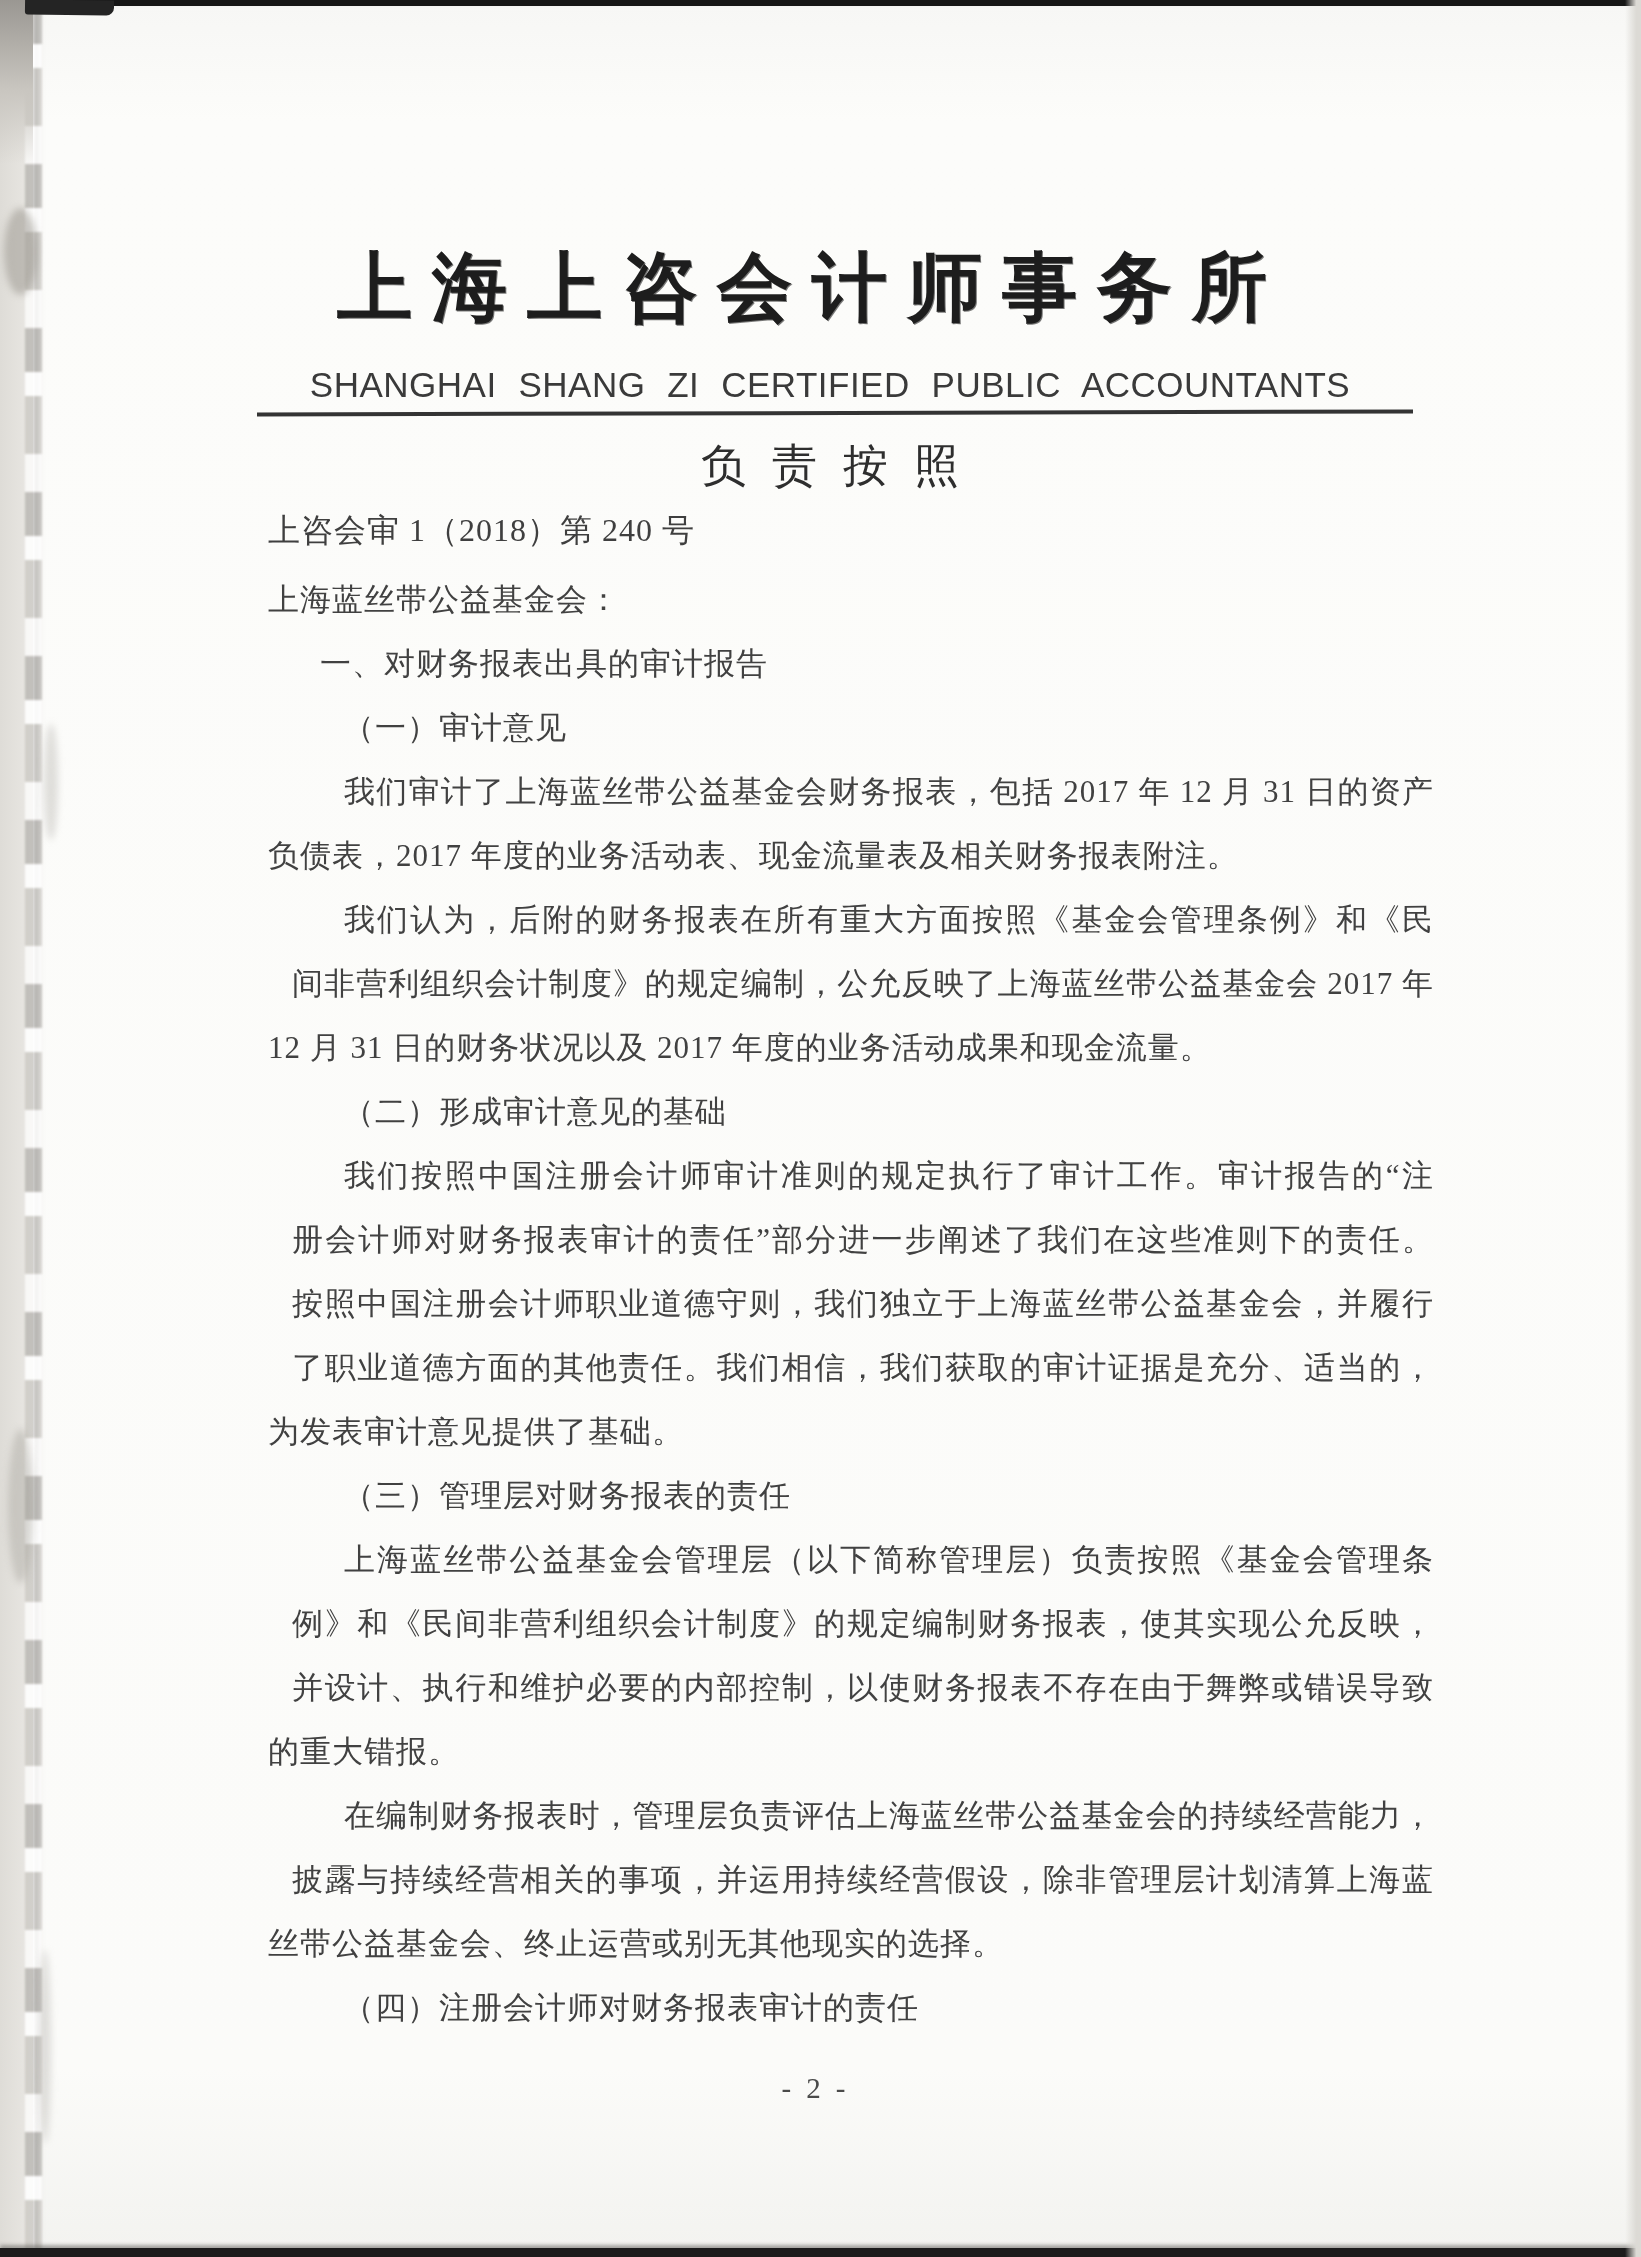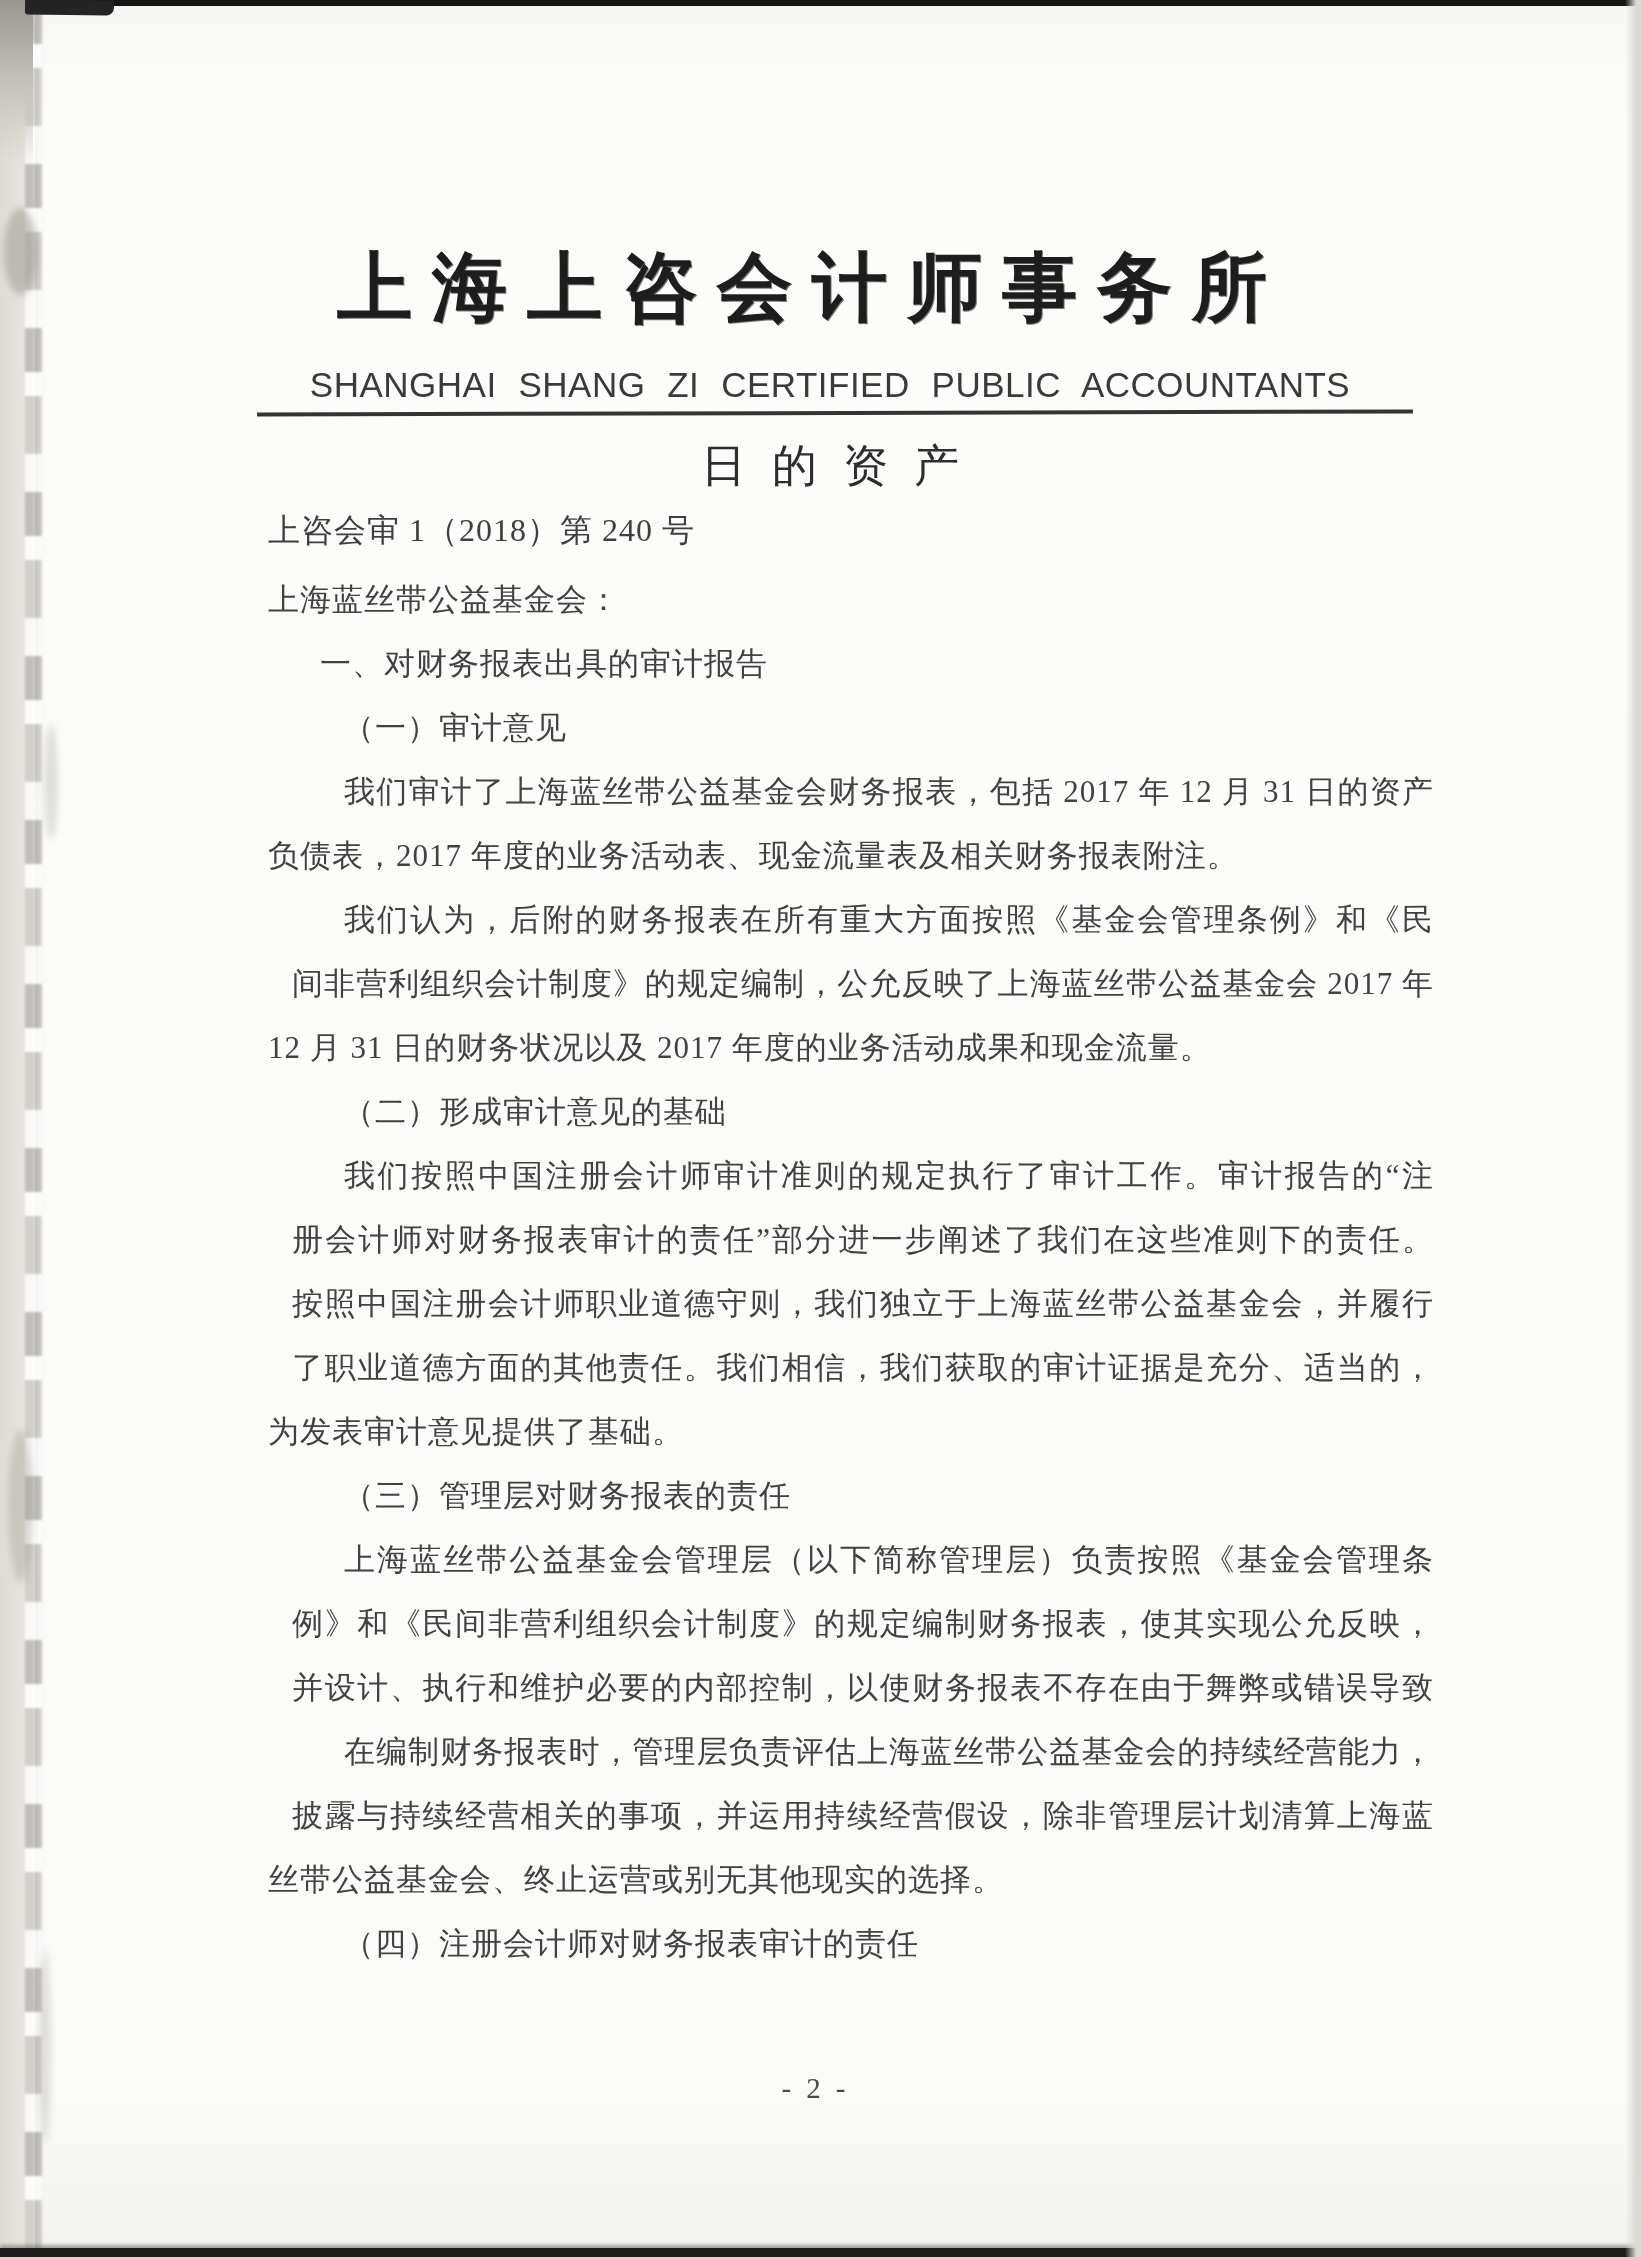--- a/index.html
+++ b/index.html
@@ -99,21 +99,21 @@
   <div class="edge-right"></div>
   <div class="smudge sm1"></div>
   <div class="smudge sm2"></div>
   <div class="smudge sm3"></div>
   <div class="smudge sm4"></div>
 
   <div class="firm-cn">上海上咨会计师事务所</div>
   <div class="firm-en">SHANGHAI SHANG ZI CERTIFIED PUBLIC ACCOUNTANTS</div>
   <div class="head-rule"></div>
 
-  <div class="report-title">日的资产</div>
+  <div class="report-title">负责按照</div>
   <div class="doc-number">
     <span class="inner">上咨会审 1（2018）第 240 号</span>
   </div>
 
   <div class="body-text">
       <div class="line ind0">上海蓝丝带公益基金会：</div>
       <div class="line ind1">一、对财务报表出具的审计报告</div>
       <div class="line ind2">（一）审计意见</div>
       <div class="line ind1 fill">我们审计了上海蓝丝带公益基金会财务报表，包括 2017 年 12 月 31 日的资产</div>
       <div class="line ind0">负债表，2017 年度的业务活动表、现金流量表及相关财务报表附注。</div>
@@ -123,20 +123,21 @@
       <div class="line ind2">（二）形成审计意见的基础</div>
       <div class="line ind1 fill">我们按照中国注册会计师审计准则的规定执行了审计工作。审计报告的“注</div>
       <div class="line ind0 fill">册会计师对财务报表审计的责任”部分进一步阐述了我们在这些准则下的责任。</div>
       <div class="line ind0 fill">按照中国注册会计师职业道德守则，我们独立于上海蓝丝带公益基金会，并履行</div>
       <div class="line ind0 fill">了职业道德方面的其他责任。我们相信，我们获取的审计证据是充分、适当的，</div>
       <div class="line ind0">为发表审计意见提供了基础。</div>
       <div class="line ind2">（三）管理层对财务报表的责任</div>
       <div class="line ind1 fill">上海蓝丝带公益基金会管理层（以下简称管理层）负责按照《基金会管理条</div>
       <div class="line ind0 fill">例》和《民间非营利组织会计制度》的规定编制财务报表，使其实现公允反映，</div>
       <div class="line ind0 fill">并设计、执行和维护必要的内部控制，以使财务报表不存在由于舞弊或错误导致</div>
+      <div class="line ind0">的重大错报。</div>
       <div class="line ind1 fill">在编制财务报表时，管理层负责评估上海蓝丝带公益基金会的持续经营能力，</div>
       <div class="line ind0 fill">披露与持续经营相关的事项，并运用持续经营假设，除非管理层计划清算上海蓝</div>
       <div class="line ind0">丝带公益基金会、终止运营或别无其他现实的选择。</div>
       <div class="line ind2">（四）注册会计师对财务报表审计的责任</div>
     </div>
 
   <div class="page-number">- 2 -</div>
 </div>
 
 

